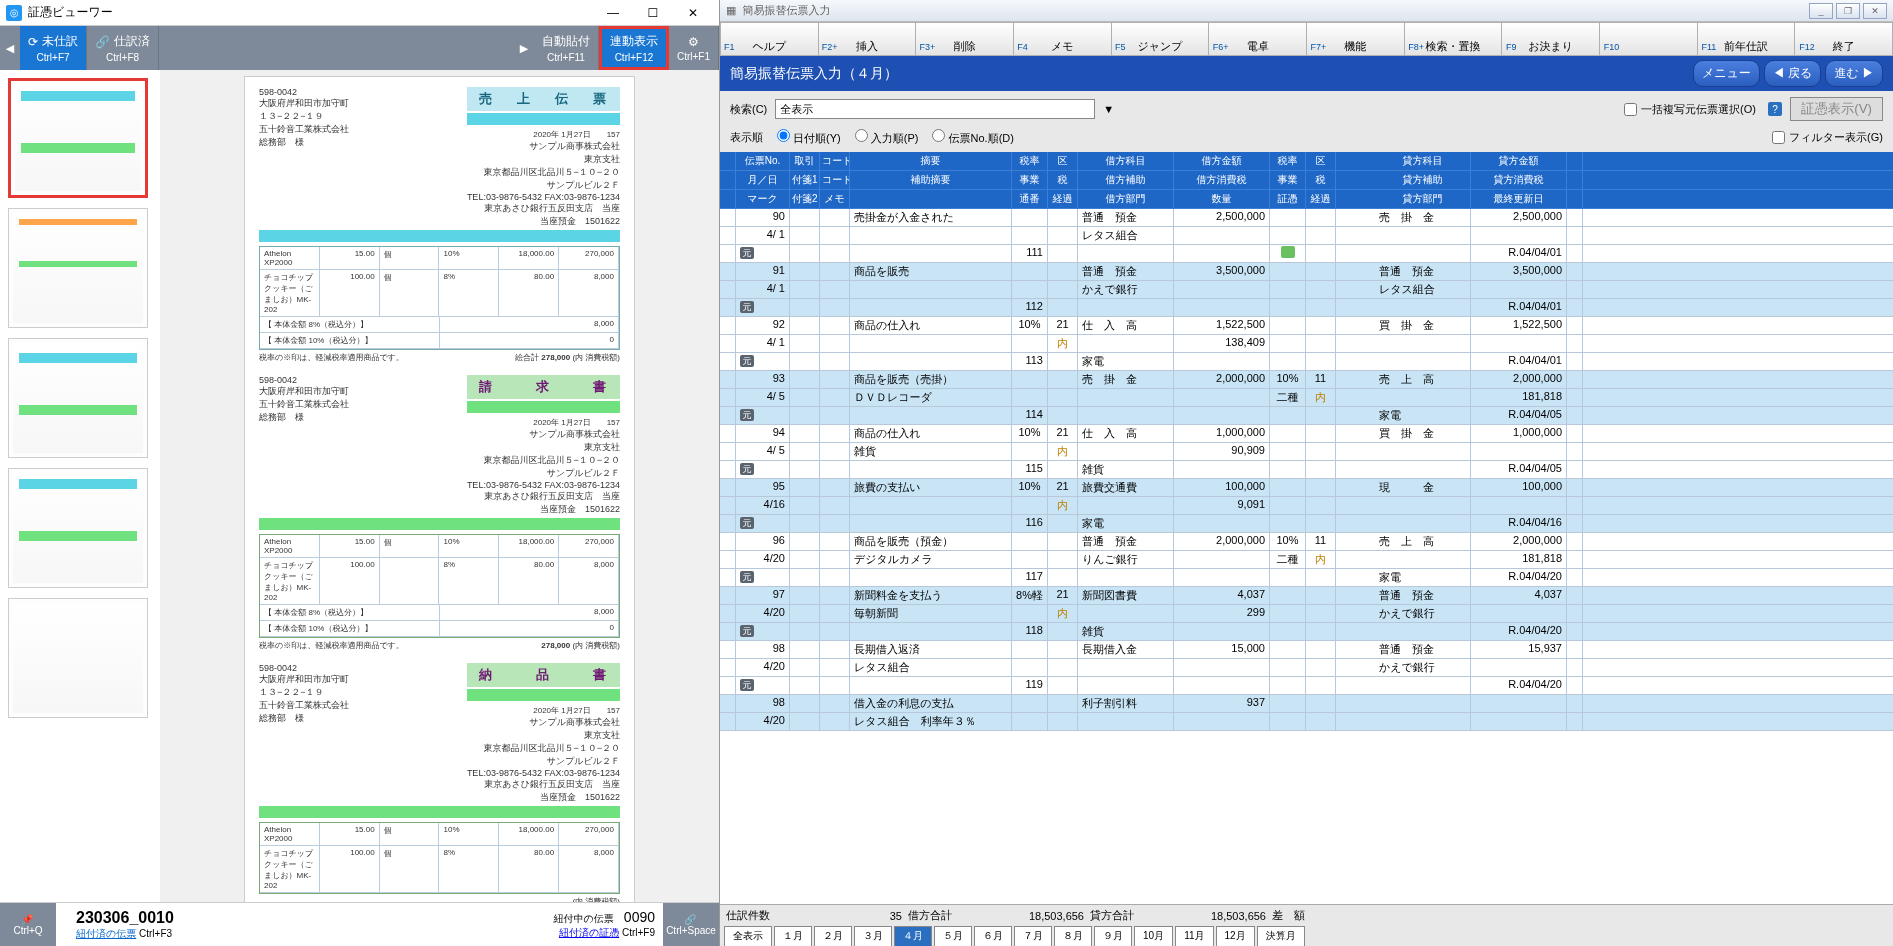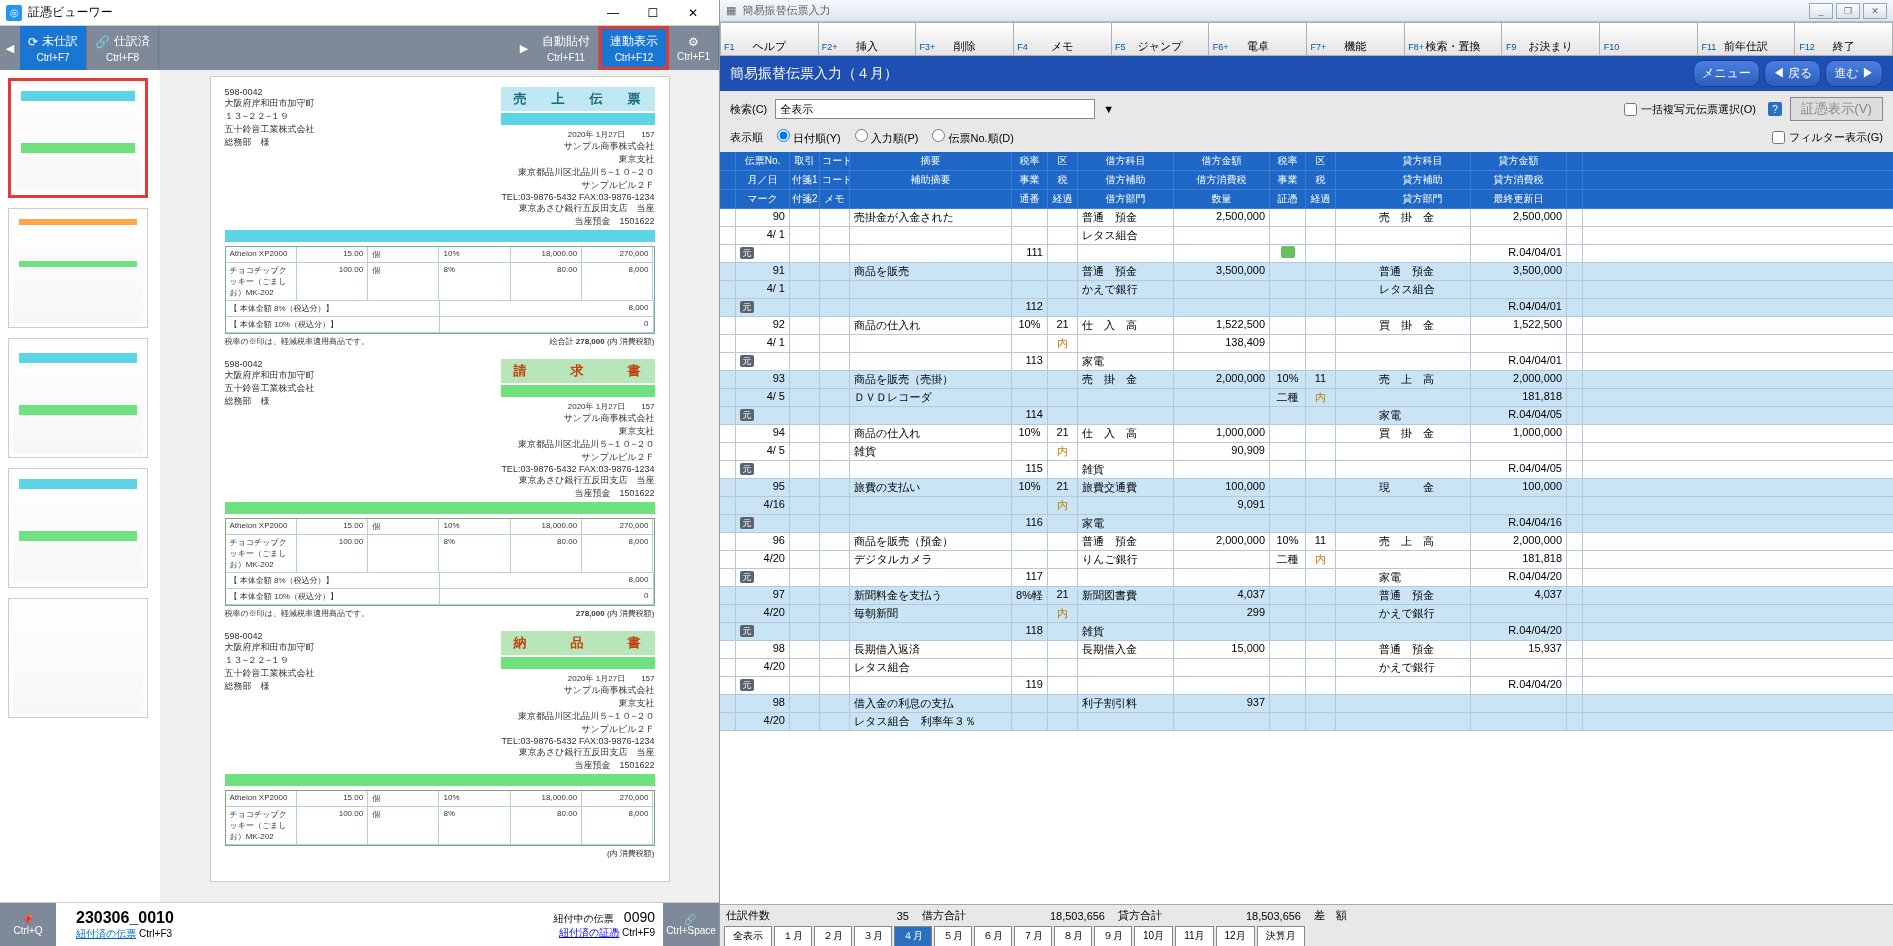--- a/index.html
+++ b/index.html
@@ -29,26 +29,26 @@
 .thumb-doc { position: absolute; inset: 4px; background: linear-gradient(#fff, #f7f7f7); }
 .thumb-bar { position: absolute; height: 10px; left: 6px; right: 6px; }
 .thumb1-a { top: 6px; background: #5bd4e6; }
 .thumb1-b { top: 58px; background: #6fe27f; }
 .thumb2-a { top: 6px; background: #ffa64d; height: 6px; }
 .thumb2-b { top: 48px; background: #6fe27f; height: 6px; }
 .thumb3-a { top: 10px; background: #5bd4e6; }
 .thumb3-b { top: 62px; background: #6fe27f; }
 
 .doc-view { flex: 1; background: #f0f0f0; overflow: auto; padding: 6px; }
-.doc-page { background: #fff; border: 1px solid #ccc; margin: 0 auto; width: 460px; padding: 10px 14px; font-size: 9px; color: #333; }
+.doc-page { background: #fff; border: 1px solid #ccc; margin: 0 auto; width: 391px; padding: 10px 14px; font-size: 9px; color: #333; }
 .slip { margin-bottom: 12px; }
 .slip-head { display: flex; justify-content: space-between; margin-bottom: 2px; }
 .slip-title-box { padding: 3px 8px; font-size: 13px; letter-spacing: 6px; font-weight: bold; }
 .slip-blue { background: #bfe8f2; color: #1a6780; }
-.slip-green { background: #b8e6b8; color: #c2410c; }
+.slip-green { background: #b8e6b8; color: #701a75; }
 .slip-bar { height: 12px; margin-top: 2px; }
 .slip-bar.blue { background: #5bd4e6; }
 .slip-bar.green { background: #6fe27f; }
 .slip-table { border: 1px solid #7aa; margin-top: 4px; }
 .slip-row { display: flex; border-bottom: 1px solid #bcd; font-size: 8px; }
 .slip-cell { padding: 2px 4px; border-right: 1px solid #bcd; flex: 1; }
 .slip-amount { text-align: right; }
 
 .viewer-footer { height: 44px; background: #fff; border-top: 1px solid #ccc; display: flex; align-items: center; }
 .footer-btn { width: 56px; height: 44px; background: #7e8a99; color: #fff; display: flex; flex-direction: column; align-items: center; justify-content: center; font-size: 10px; cursor: pointer; }
@@ -109,21 +109,21 @@
 .w-rate { width: 36px; }
 .w-ku { width: 30px; }
 .w-acc { width: 96px; }
 .w-amt { width: 96px; }
 .w-rate2 { width: 36px; }
 .w-ku2 { width: 30px; }
 .w-acc2 { width: 96px; margin-left: 39px; }
 .w-amt2 { width: 96px; }
 .w-sb { width: 16px; }
 
-.grid-footer { height: 22px; background: #e8e8e8; display: flex; align-items: center; border-top: 1px solid #aaa; padding: 0 6px; font-size: 11px; gap: 13px; }
+.grid-footer { height: 22px; background: #e8e8e8; display: flex; align-items: center; border-top: 1px solid #aaa; padding: 0 6px; font-size: 11px; gap: 6px; }
 .gf-lbl { width: 70px; }
 .gf-val { width: 100px; text-align: right; }
 
 .month-tabs { height: 20px; display: flex; background: #e8e8e8; padding: 0 4px; }
 .mtab { border: 1px solid #888; border-bottom: none; padding: 2px 8px; margin-right: 2px; background: #fff; font-size: 10px; cursor: pointer; }
 .mtab.active { background: #2a6fc0; color: #fff; }
 </style>
 </head>
 <body>
 

